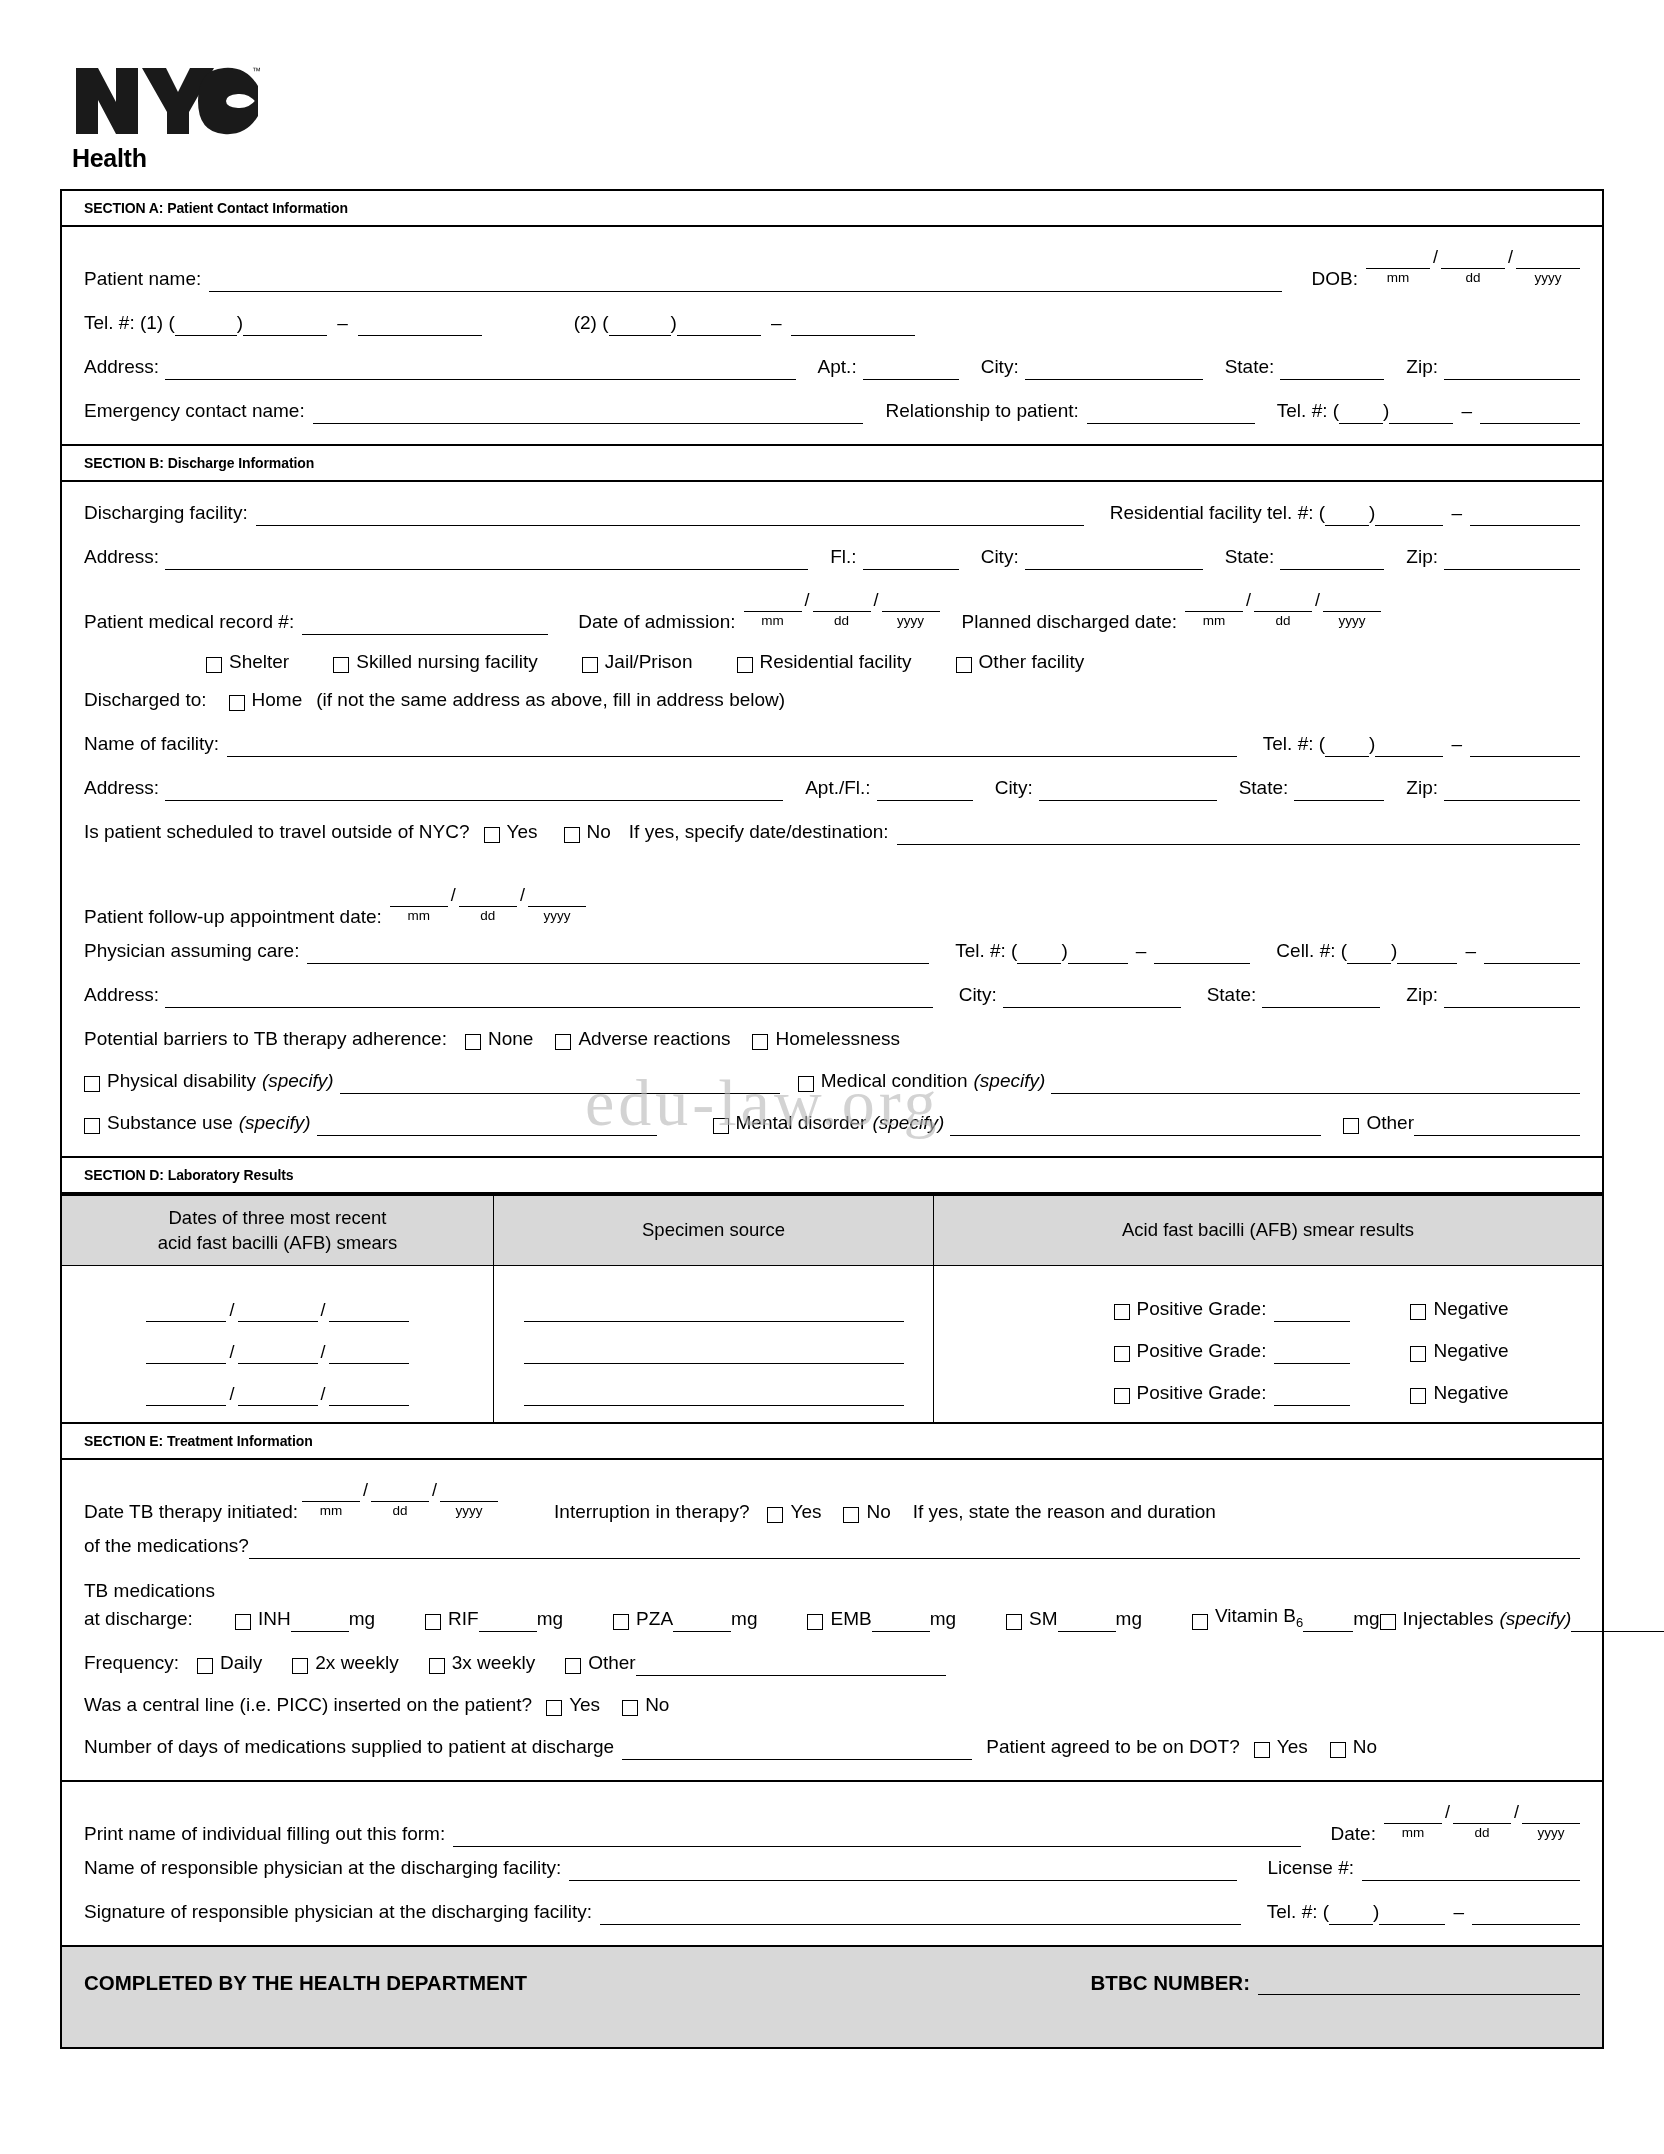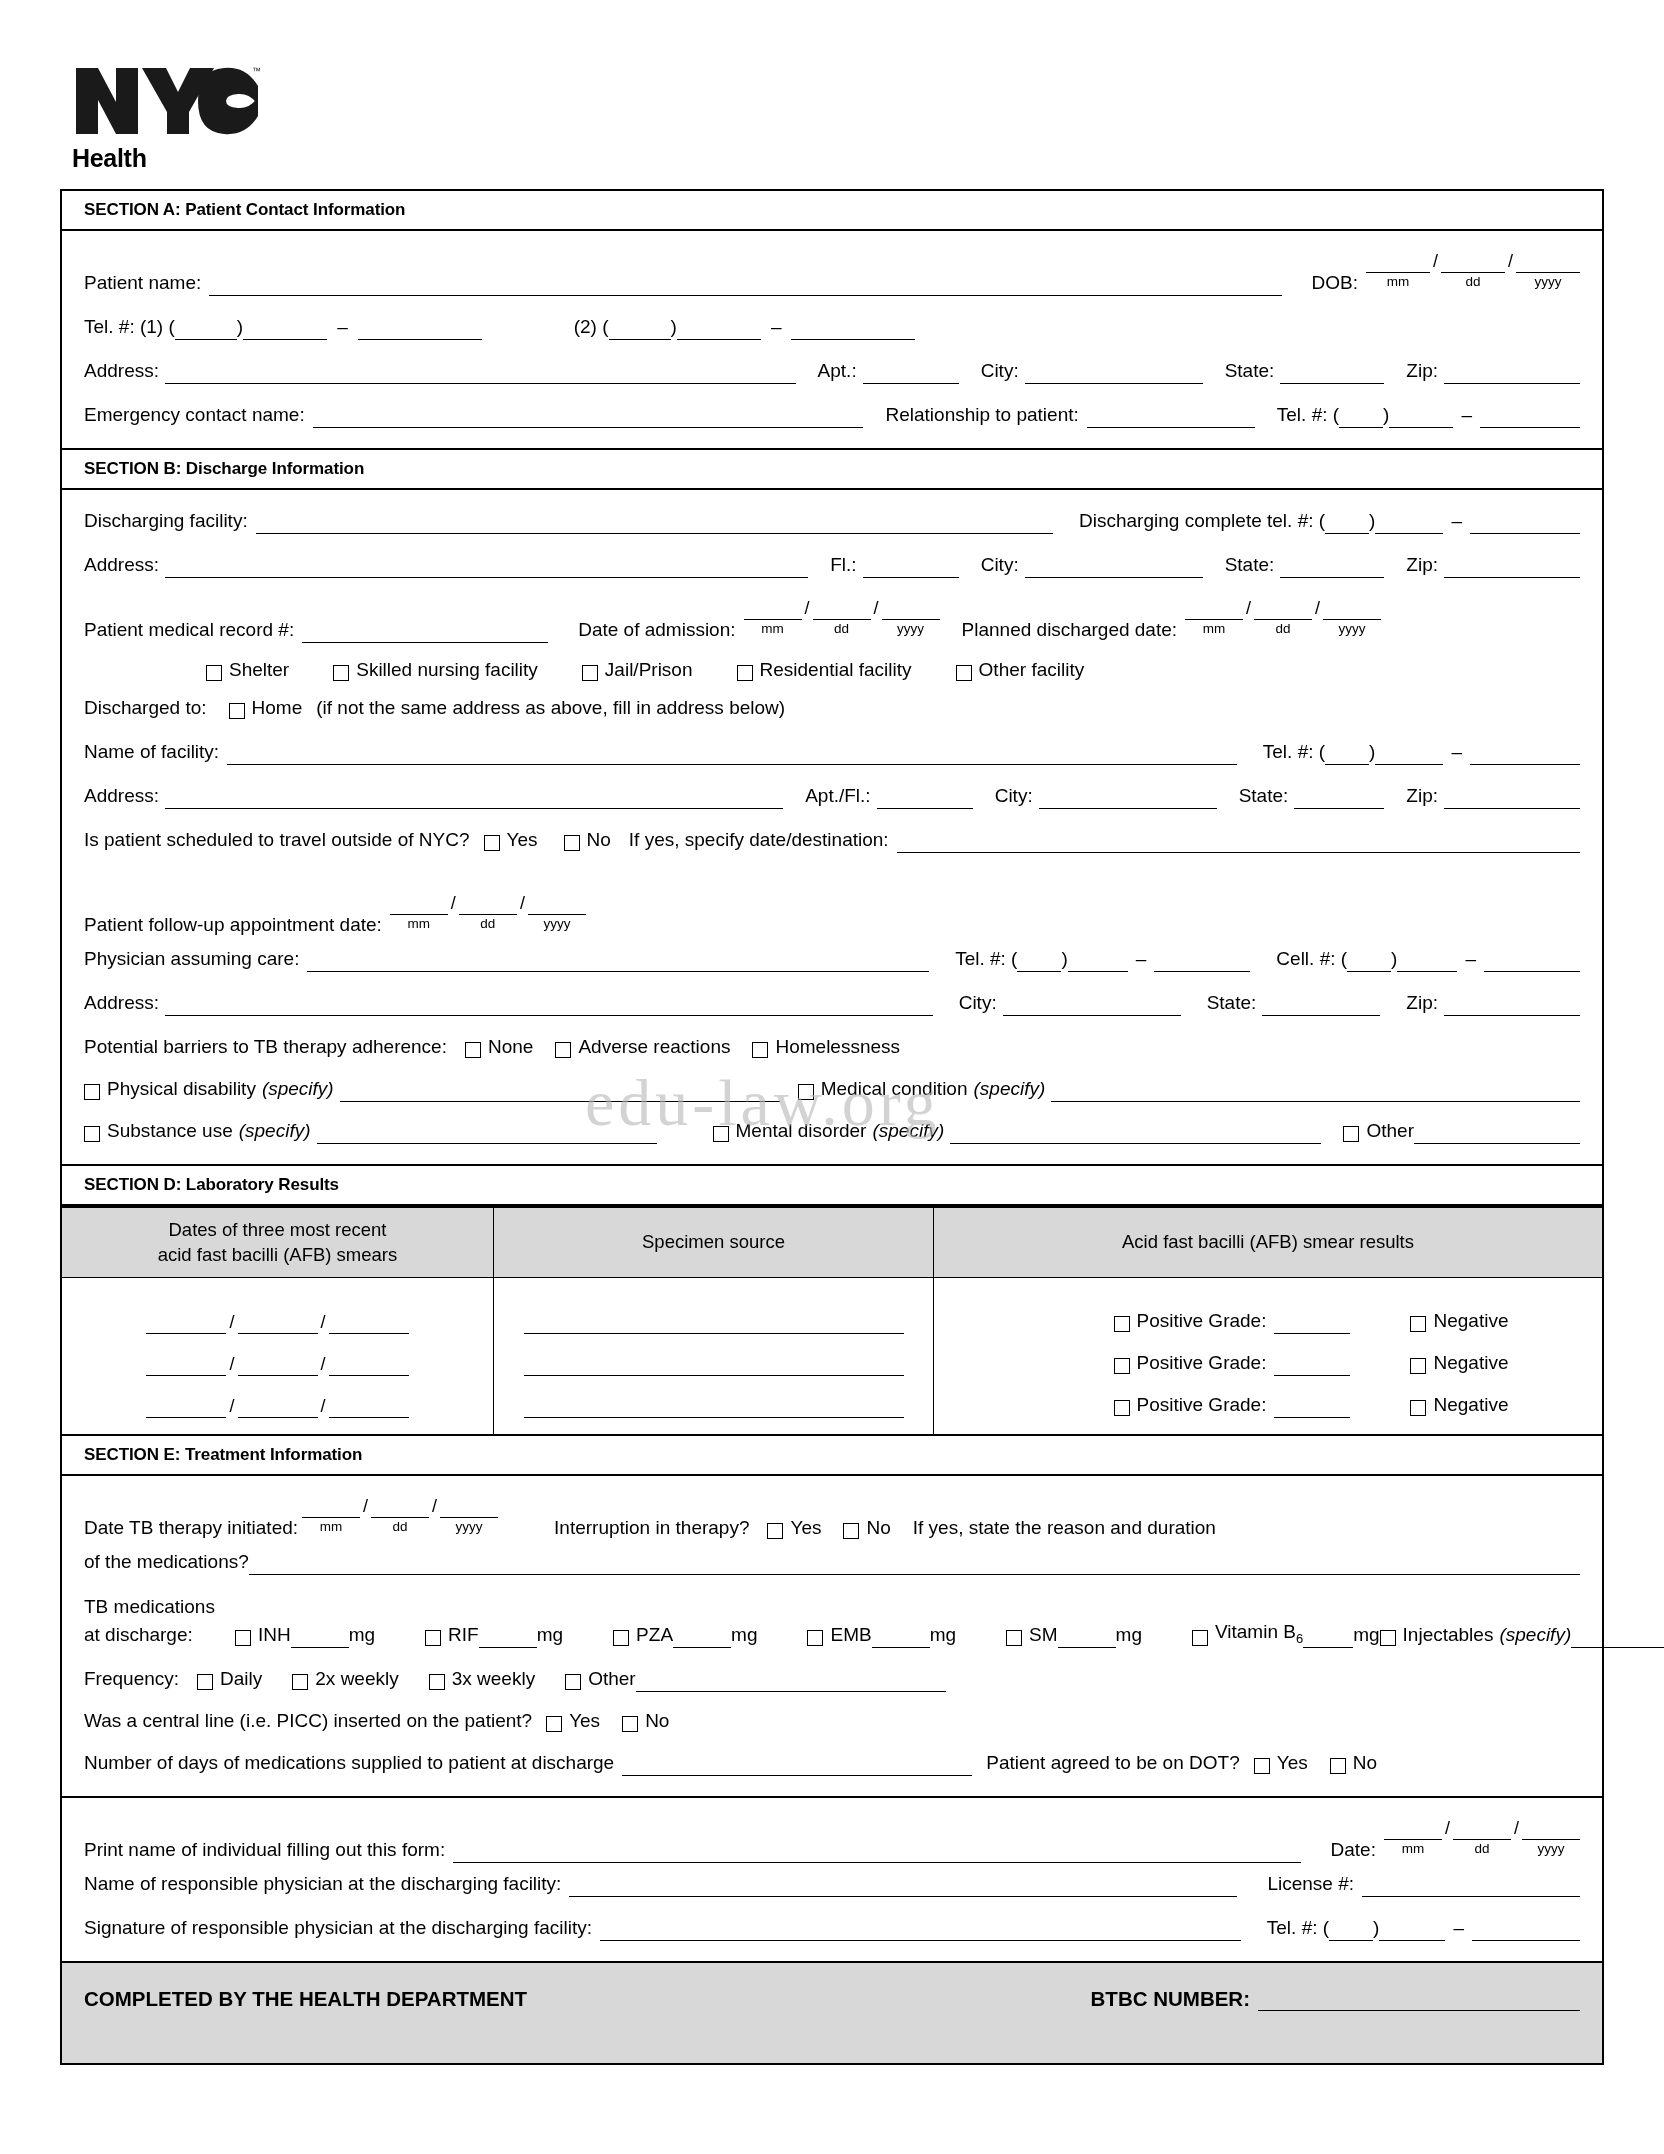--- a/index.html
+++ b/index.html
@@ -19,21 +19,21 @@
   .logo-health { font-size:25px; font-weight:bold; letter-spacing:-0.3px; margin-top:4px; }
   .titles { flex:1; text-align:center; padding-right:70px; padding-top:16px; }
   .t1 { font-size:22.5px; font-weight:bold; letter-spacing:-0.2px; line-height:1.42; }
   .t2 { font-size:22.5px; font-weight:bold; letter-spacing:-0.2px; line-height:1.42; }
   .t3 { font-size:28px; font-weight:bold; letter-spacing:-0.3px; line-height:1.5; margin-top:2px;}
   .t4 { font-size:20.5px; font-style:italic; line-height:1.5; margin-top:2px; }
 
   
   .form { border:2px solid #000; margin-top:16px; font-size:19px; }
   .sec-head {
-    font-weight:bold; font-size:17px; padding:9px 0 9px 22px;
+    font-weight:bold; font-size:14px; padding:9px 0 9px 22px;
     border-bottom:2px solid #000; letter-spacing:-0.1px;
   }
   .sec-body { padding:0 22px; }
   .row { display:flex; align-items:flex-end; white-space:nowrap; }
   .row.pt { padding-top:20px; }
   .lbl { padding-bottom:2px; }
   .ital { font-style:italic; }
 
   
   .u { border-bottom:1.6px solid #000; height:20px; align-self:flex-end; }
@@ -202,21 +202,21 @@
     </div>
 
     <div class="sec-head" style="border-top:2px solid #000;">SECTION B: Discharge Information</div>
     <div class="sec-body" style="padding-bottom:20px;">
 
       <div class="row pt">
         <span class="lbl">Discharging facility:</span>
         <span class="sp8 gap"></span>
         <span class="u grow"></span>
         <span class="sp26 gap"></span>
-        <span class="lbl">Discharging complete tel. #: (</span>
+        <span class="lbl">Residential facility tel. #: (</span>
         <span class="u" style="width:44px"></span>
         <span class="lbl">)</span>
         <span class="u" style="width:68px"></span>
         <span class="sp8 gap"></span>
         <span class="lbl">–</span>
         <span class="sp8 gap"></span>
         <span class="u" style="width:110px"></span>
       </div>
 
       <div class="row pt">

